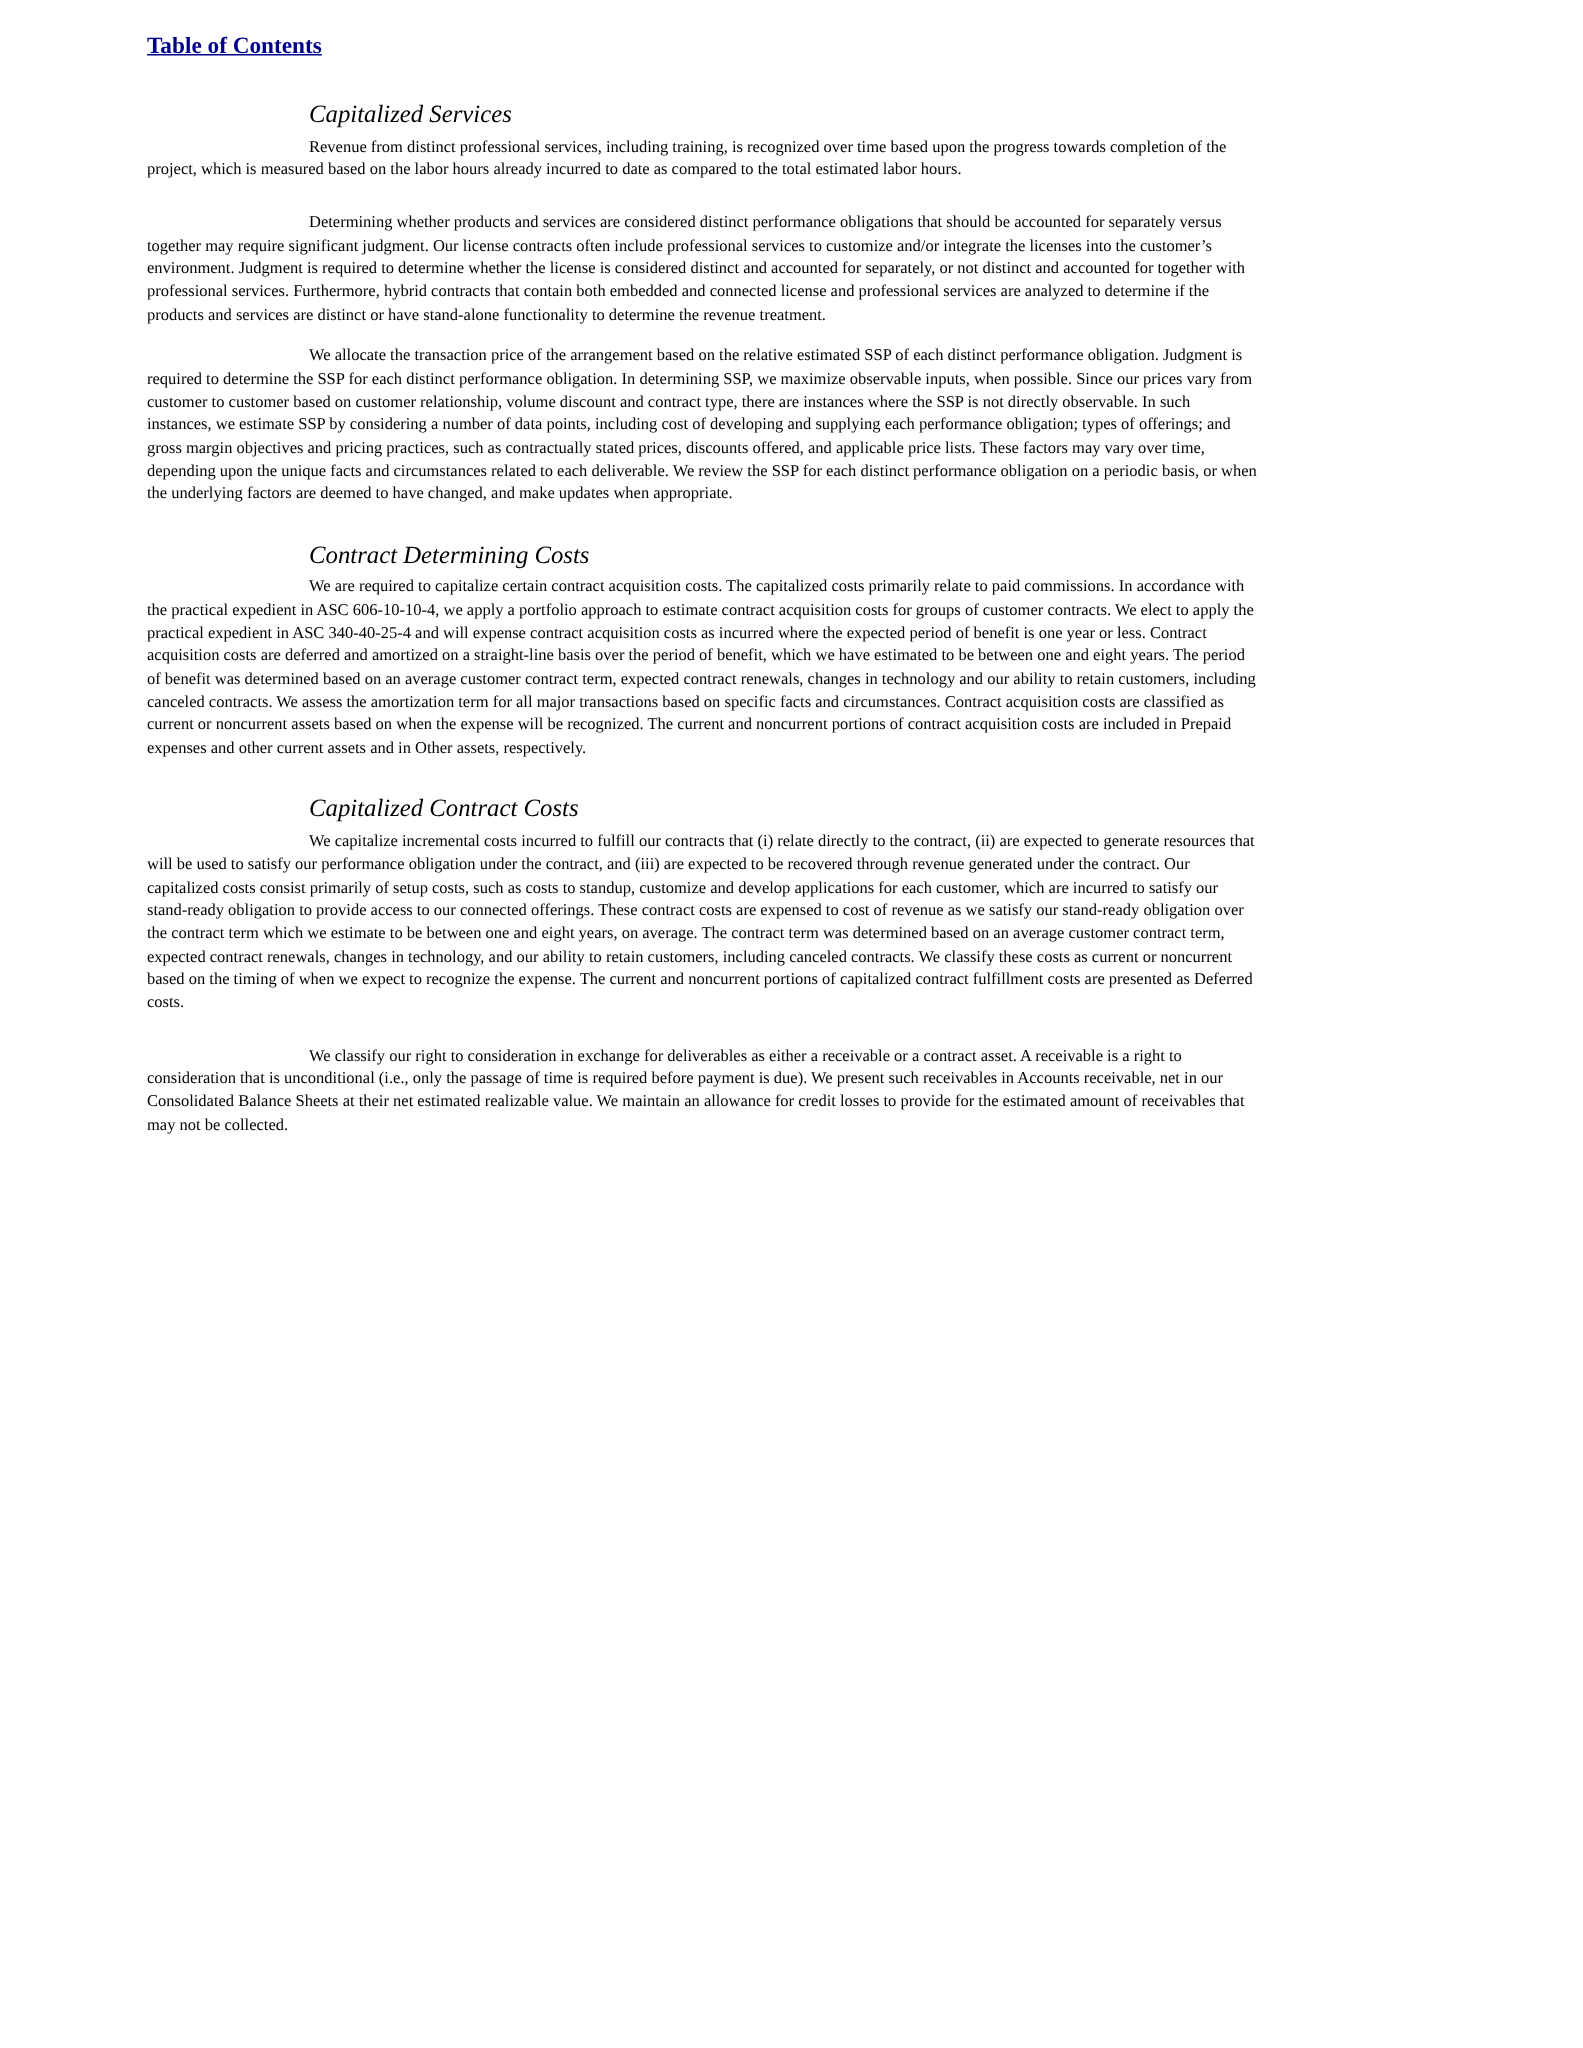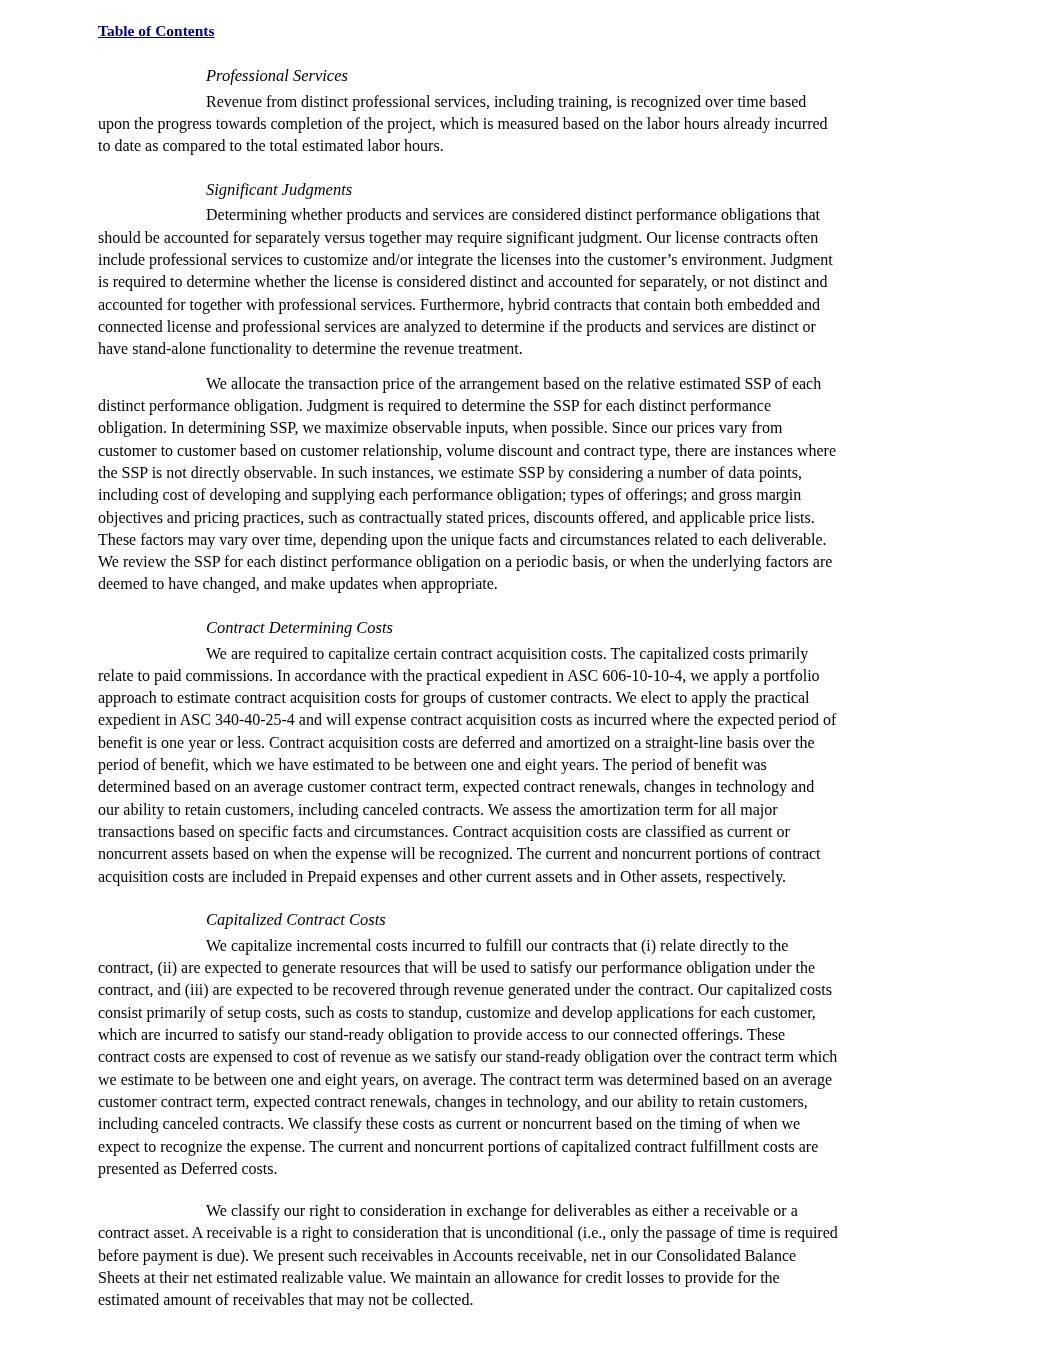--- a/index.html
+++ b/index.html
@@ -32,21 +32,21 @@
     cursor: pointer;
   }
   .subhead {
     font-size: 16.5px;
     font-style: italic;
     margin: 0 0 2px 0;
     padding-left: 108px;
     line-height: 1.5;
   }
   .para {
-    font-size: 16px;
+    font-size: 11px;
     line-height: 1.395;
     margin: 0 0 0 0;
     text-align: left;
     text-indent: 108px;
   }
   .block {
     margin-bottom: 20px;
   }
   .block-first {
     margin-bottom: 20px;
@@ -62,26 +62,25 @@
   }
 </style>
 </head>
 <body>
 
 <div class="page">
 
   <a class="toc-link" href="#">Table of Contents</a>
 
   <div class="block-first">
-    <div class="subhead">Professional Services</div>
+    <div class="subhead">Capitalized Services</div>
     <p class="para">Revenue from distinct professional services, including training, is recognized over time based upon the progress towards completion of the project, which is measured based on the labor hours already incurred to date as compared to the total estimated labor hours.</p>
   </div>
 
   <div class="block">
-    <div class="subhead">Significant Judgments</div>
     <p class="para">Determining whether products and services are considered distinct performance obligations that should be accounted for separately versus together may require significant judgment. Our license contracts often include professional services to customize and/or integrate the licenses into the customer’s environment. Judgment is required to determine whether the license is considered distinct and accounted for separately, or not distinct and accounted for together with professional services. Furthermore, hybrid contracts that contain both embedded and connected license and professional services are analyzed to determine if the products and services are distinct or have stand-alone functionality to determine the revenue treatment.</p>
     <div class="spacer-sm"></div>
     <p class="para">We allocate the transaction price of the arrangement based on the relative estimated SSP of each distinct performance obligation. Judgment is required to determine the SSP for each distinct performance obligation. In determining SSP, we maximize observable inputs, when possible. Since our prices vary from customer to customer based on customer relationship, volume discount and contract type, there are instances where the SSP is not directly observable. In such instances, we estimate SSP by considering a number of data points, including cost of developing and supplying each performance obligation; types of offerings; and gross margin objectives and pricing practices, such as contractually stated prices, discounts offered, and applicable price lists. These factors may vary over time, depending upon the unique facts and circumstances related to each deliverable. We review the SSP for each distinct performance obligation on a periodic basis, or when the underlying factors are deemed to have changed, and make updates when appropriate.</p>
   </div>
 
   <div class="block">
     <div class="subhead">Contract Determining Costs</div>
     <p class="para">We are required to capitalize certain contract acquisition costs. The capitalized costs primarily relate to paid commissions. In accordance with the practical expedient in ASC 606-10-10-4, we apply a portfolio approach to estimate contract acquisition costs for groups of customer contracts. We elect to apply the practical expedient in ASC 340-40-25-4 and will expense contract acquisition costs as incurred where the expected period of benefit is one year or less. Contract acquisition costs are deferred and amortized on a straight-line basis over the period of benefit, which we have estimated to be between one and eight years. The period of benefit was determined based on an average customer contract term, expected contract renewals, changes in technology and our ability to retain customers, including canceled contracts. We assess the amortization term for all major transactions based on specific facts and circumstances. Contract acquisition costs are classified as current or noncurrent assets based on when the expense will be recognized. The current and noncurrent portions of contract acquisition costs are included in Prepaid expenses and other current assets and in Other assets, respectively.</p>
   </div>
 

